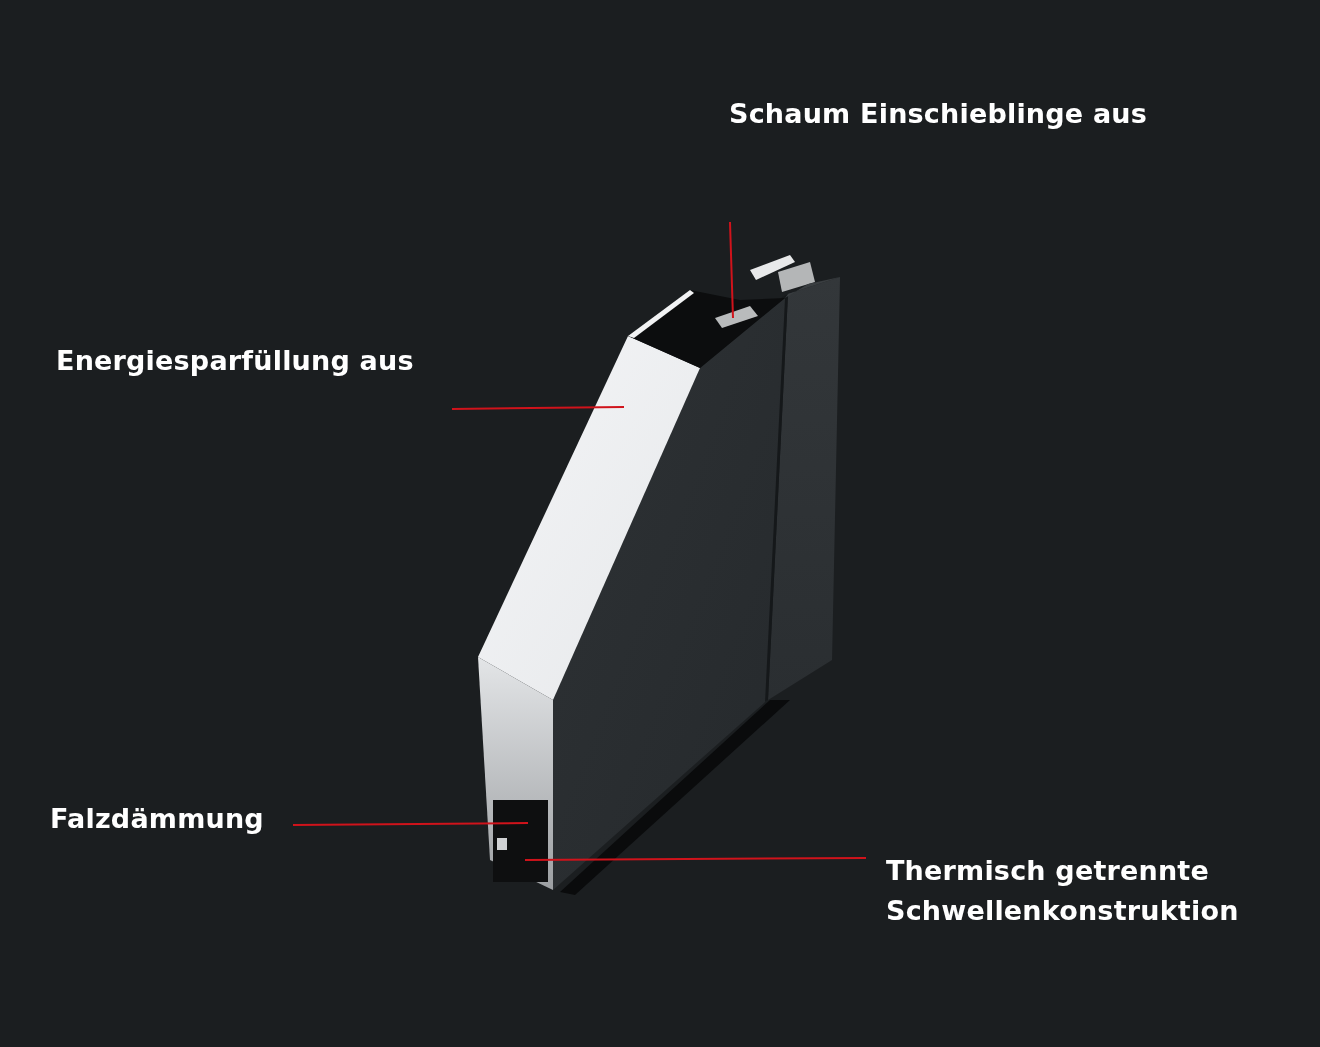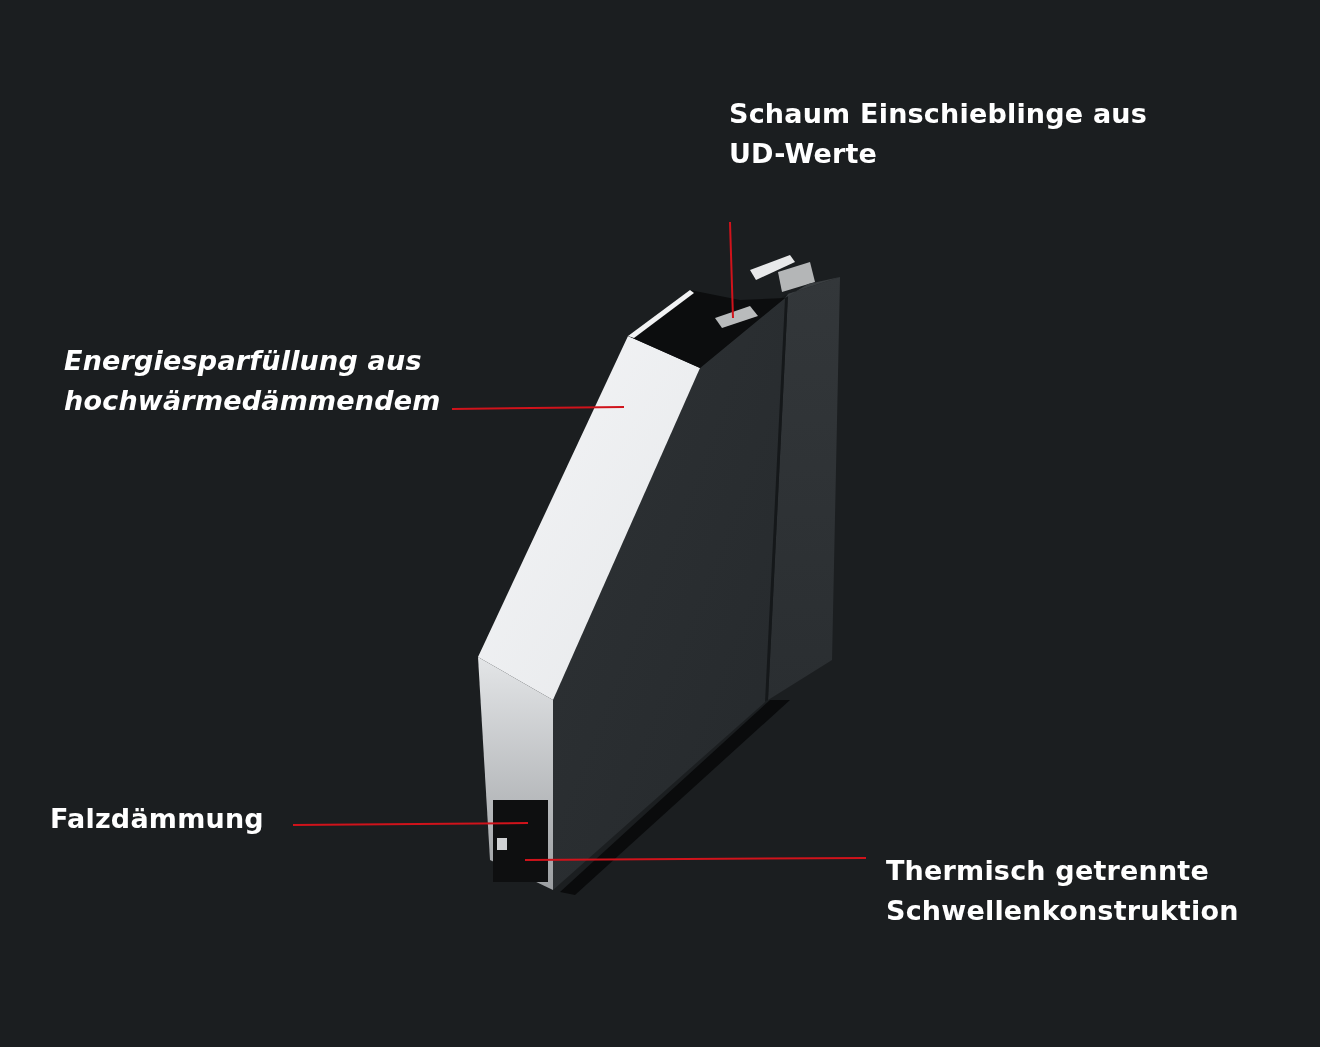--- a/index.html
+++ b/index.html
@@ -16,21 +16,21 @@
       color: #ffffff;
       font-family: "DejaVu Sans", "Liberation Sans", sans-serif;
       font-weight: bold;
       font-size: 27px;
       line-height: 39.5px;
       letter-spacing: 0.2px;
       white-space: nowrap;
     }
     .label span { display: block; }
     #label-top { left: 729px; top: 94px; }
-    #label-left { left: 64px; top: 341px; font-style: italic; }
+    #label-left { left: 56px; top: 341px; }
     #label-falz { left: 50px; top: 799px; }
     #label-bottom { left: 886px; top: 851px; }
   </style>
 </head>
 <body>
 
 <div class="stage">
   <svg width="1320" height="1047" viewBox="0 0 1320 1047">
     <defs>
       <linearGradient id="whiteFace" x1="0" y1="0" x2="1" y2="1">
@@ -74,26 +74,24 @@
     <rect x="497" y="838" width="10" height="12" fill="#d0d2d4"></rect>
 
     <line x1="730" y1="222" x2="733" y2="318" stroke="#d0131b" stroke-width="2"></line>
     <line x1="452" y1="409" x2="624" y2="407" stroke="#d0131b" stroke-width="2"></line>
     <line x1="293" y1="825" x2="528" y2="823" stroke="#d0131b" stroke-width="2"></line>
     <line x1="525" y1="860" x2="866" y2="858" stroke="#d0131b" stroke-width="2"></line>
   </svg>
 
   <div id="label-top" class="label">
     <span>Schaum Einschieblinge aus</span>
-    <span>UD-Werte</span>
   </div>
 
   <div id="label-left" class="label">
     <span>Energiesparfüllung aus</span>
-    <span>hochwärmedämmendem</span>
   </div>
 
   <div id="label-falz" class="label">
     <span>Falzdämmung</span>
   </div>
 
   <div id="label-bottom" class="label">
     <span>Thermisch getrennte</span>
     <span>Schwellenkonstruktion</span>
   </div>

